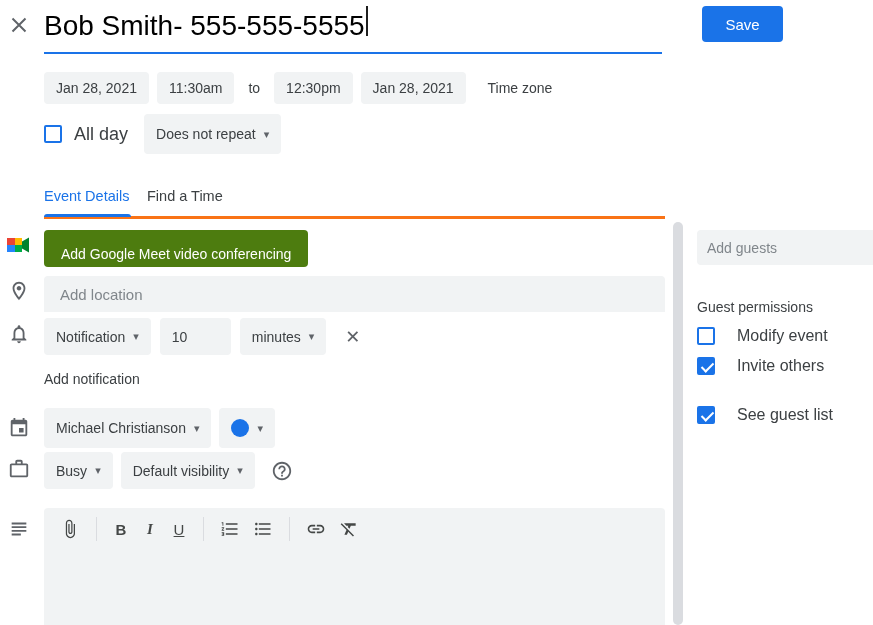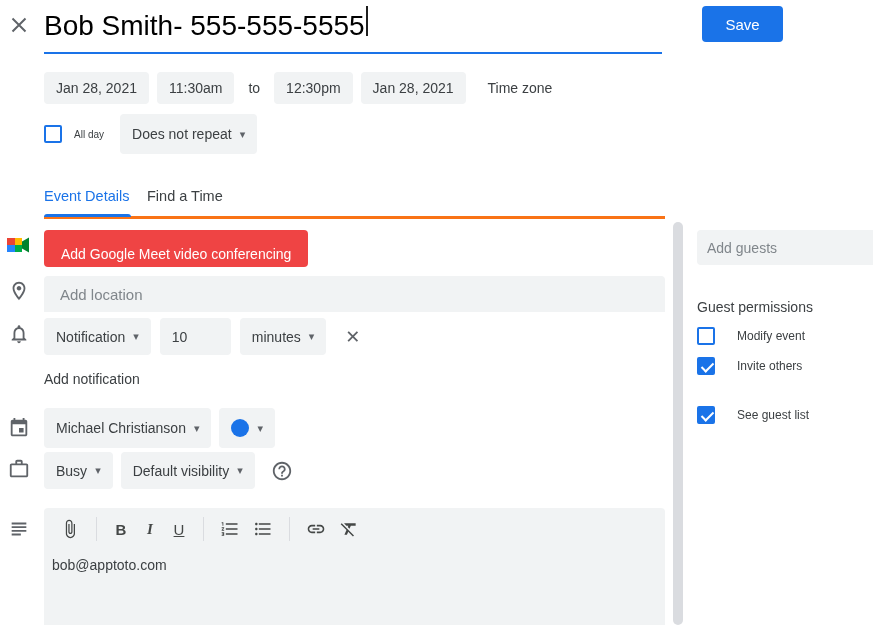--- a/index.html
+++ b/index.html
@@ -25,34 +25,34 @@
   .dt-row { position:absolute; left:44px; top:72px; display:flex; align-items:center; gap:8px; }
   .to-label { font-size:14px; margin:0 6px; }
   .tz-label { font-size:14px; font-weight:500; color:#3c4043; margin-left:14px; cursor:pointer; }
 
   .allday-row { position:absolute; left:44px; top:116px; height:36px; display:flex; align-items:center; }
   .cb { position:relative; width:18px; height:18px; border:2px solid #1a73e8; border-radius:2px;
     background:#fff; cursor:pointer; flex:none; }
   .cb.checked { background:#1a73e8; }
   .cb.checked::after { content:""; position:absolute; left:5px; top:1px; width:5px; height:10px;
     border:solid #fff; border-width:0 2px 2px 0; transform:rotate(45deg); }
-  .allday-label { font-size:10px; margin:0 16px 0 12px; }
+  .allday-label { font-size:18px; margin:0 16px 0 12px; }
   .pill.h34 { height:40px; }
 
   
   .tabs-left { position:absolute; left:44px; top:184px; width:621px; height:35px; border-bottom:3px solid #f97316; }
   .tabs-right { position:absolute; left:697px; top:184px; width:176px; height:35px; border-bottom:1px solid #dadce0; }
   .tab { position:absolute; top:4px; font-size:14.5px; font-weight:500; cursor:pointer; color:#3c4043; }
   .tab.active { color:#1a73e8; }
   .tab-underline { position:absolute; bottom:-1px; left:0; height:3px; background:#1a73e8; border-radius:3px 3px 0 0; }
 
   
   .gicon { position:absolute; color:#5f6368; }
 
-  .meet-btn { position:absolute; left:44px; top:230px; height:37px; padding:16px 17px; background:#ef4444;
+  .meet-btn { position:absolute; left:44px; top:230px; height:37px; padding:16px 17px; background:#4d7c0f;
     color:#fff; border:none; border-radius:4px; font-size:14px; font-weight:500; cursor:pointer;
     font-family:"Liberation Sans",sans-serif; }
 
   .loc-input { position:absolute; left:44px; top:276px; width:621px; height:36px; background:#f1f3f4;
     border:none; border-radius:4px 4px 0 0; padding:0 16px; font-size:15px; color:#3c4043;
     font-family:"Liberation Sans",sans-serif; }
   .loc-input::placeholder, .guest-input::placeholder { color:#80868b; opacity:1; }
 
   .notif-row { position:absolute; left:44px; top:318px; height:37px; display:flex; align-items:center; gap:9px; }
   .notif-row .pill { height:37px; }
@@ -78,21 +78,21 @@
   .tb-under { text-decoration:underline; }
   .tb-divider { width:1px; height:24px; background:#dadce0; margin:0 3px; }
   .desc-text { padding:10px 0 0 8px; font-size:14px; color:#3c4043; }
 
   
   .guest-input { position:absolute; left:697px; top:230px; width:180px; height:35px; background:#f1f3f4;
     border:none; border-radius:4px 0 0 4px; padding:0 10px; font-size:14px; color:#3c4043;
     font-family:"Liberation Sans",sans-serif; }
   .gp-title { position:absolute; left:697px; top:299px; font-size:14px; color:#3c4043; }
   .perm-row { position:absolute; left:697px; display:flex; align-items:center; cursor:pointer; }
-  .perm-label { font-size:12px; color:#3c4043; margin-left:22px; }
+  .perm-label { font-size:16px; color:#3c4043; margin-left:22px; }
 
   .scrollbar { position:absolute; left:673px; top:222px; width:10px; height:403px; background:#dadce0; border-radius:8px; }
 
   svg { display:block; }
 </style>
 </head>
 <body>
 
 <div class="stage">
 
@@ -238,21 +238,20 @@
         <svg viewBox="0 0 24 24" width="20" height="20" fill="currentColor">
             <path d="M3.9 12c0-1.71 1.39-3.1 3.1-3.1h4V7H7c-2.76 0-5 2.24-5 5s2.24 5 5 5h4v-1.9H7c-1.71 0-3.1-1.39-3.1-3.1zM8 13h8v-2H8v2zm9-6h-4v1.9h4c1.71 0 3.1 1.39 3.1 3.1s-1.39 3.1-3.1 3.1h-4V17h4c2.76 0 5-2.24 5-5s-2.24-5-5-5z"></path>
           </svg>
       </span>
       <span class="tb-icon">
         <svg viewBox="0 0 24 24" width="20" height="20" fill="currentColor">
             <path d="M3.27 5 2 6.27l6.97 6.97L6.5 19h3l1.57-3.66L16.73 21 18 19.73 3.55 5.27 3.27 5zM6 5v.18L8.82 8h2.4l-.72 1.68 2.1 2.1L14.21 8H20V5H6z"></path>
           </svg>
       </span>
     </div>
-    <div class="desc-text">bob@apptoto.com</div>
   </div>
 
   <input class="guest-input" type="text" placeholder="Add guests" style="">
   <div class="gp-title">Guest permissions</div>
 
   <div class="perm-row" style="top:327px;">
     <span class="cb"></span>
     <span class="perm-label">Modify event</span>
   </div>
   <div class="perm-row" style="top:357px;">

